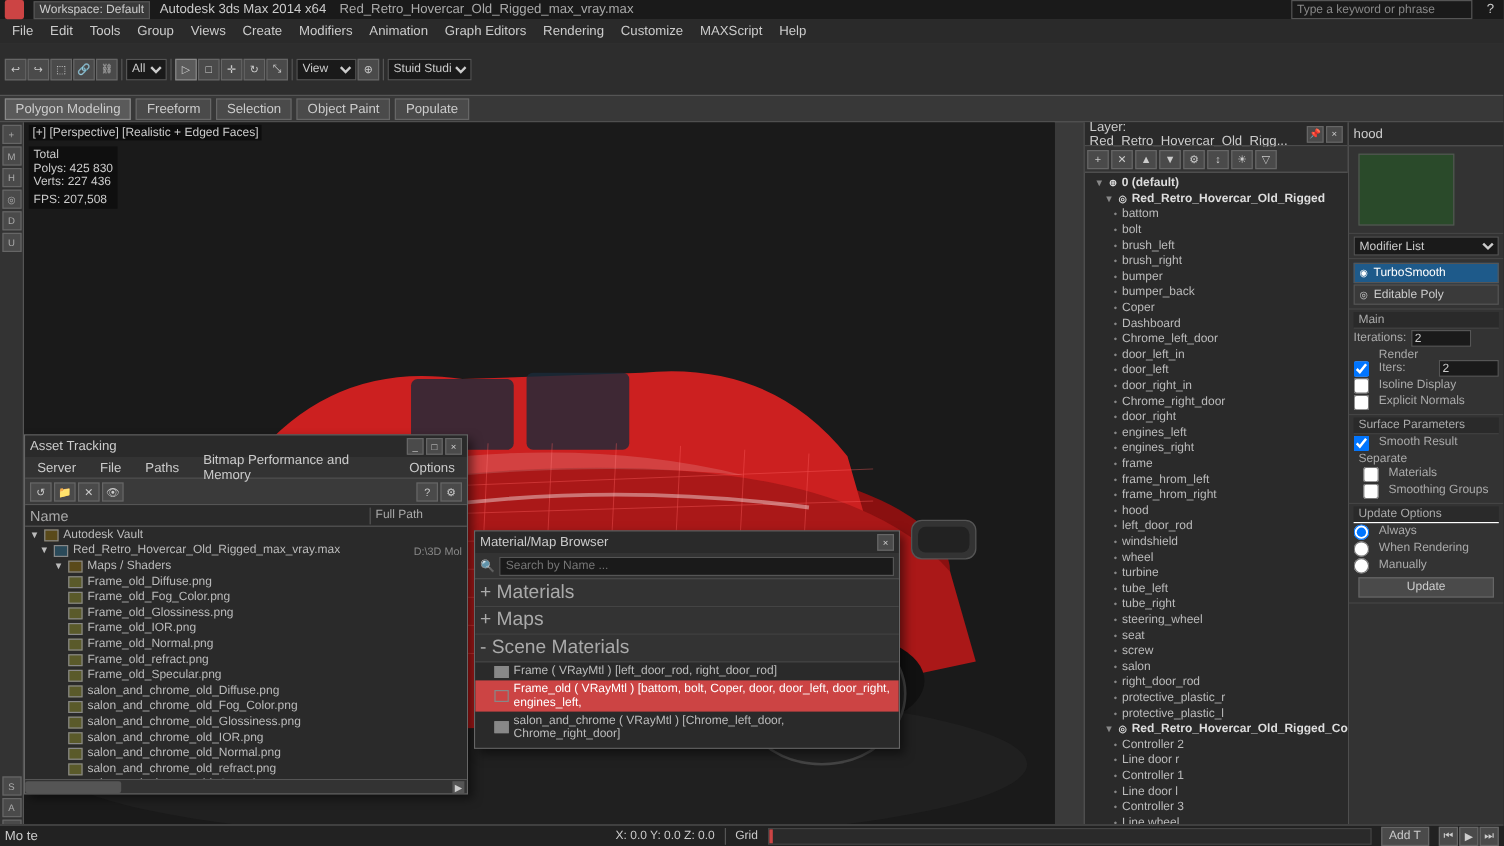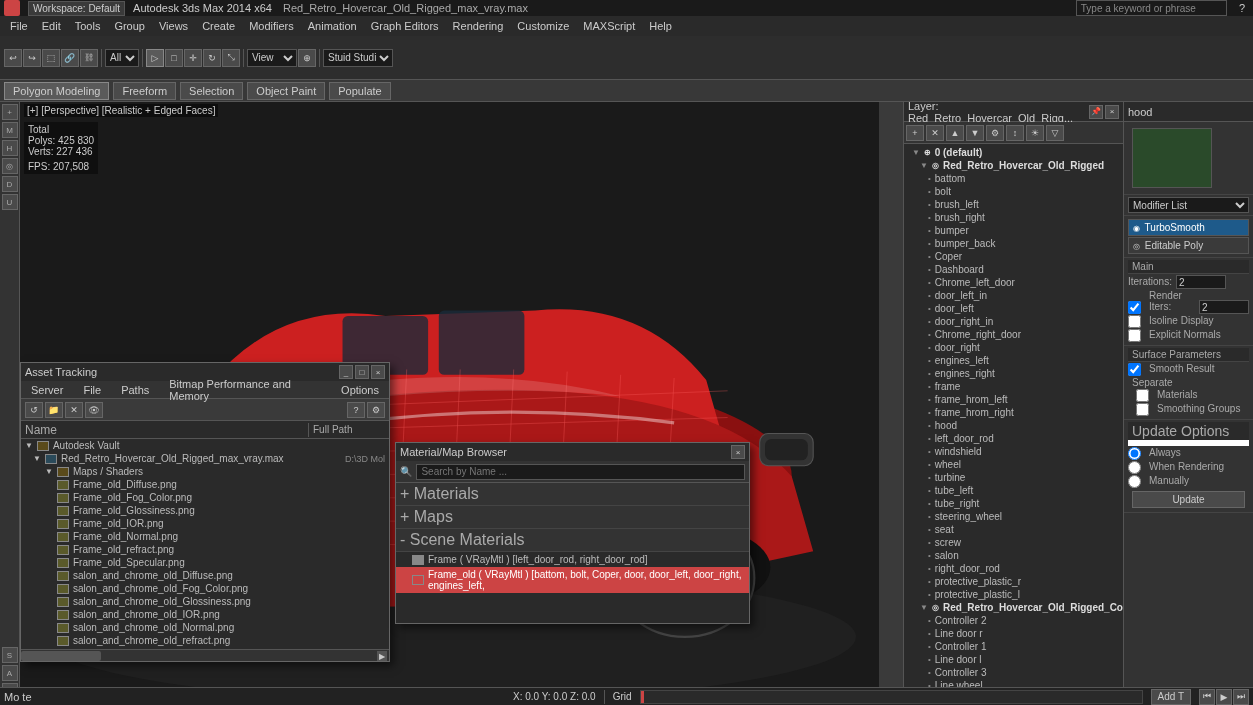--- a/index.html
+++ b/index.html
@@ -454,20 +454,24 @@
         <div class="mat-section-header">- Scene Materials</div>
 
         <div class="mat-item">
           <div class="mat-color-swatch" style="background:#888;"></div>
           <span>Frame ( VRayMtl ) [left_door_rod, right_door_rod]</span>
         </div>
         <div class="mat-item selected">
           <div class="mat-color-swatch" style="background:#c44;"></div>
           <span>Frame_old ( VRayMtl ) [battom, bolt, Coper, door, door_left, door_right, engines_left,</span>
         </div>
+        <div class="mat-item">
+          <div class="mat-color-swatch" style="background:#888;"></div>
+          <span>salon_and_chrome ( VRayMtl ) [Chrome_left_door, Chrome_right_door]</span>
+        </div>
       </div>
     </div>
   </div>
 
   <div id="right-panel">
     <div id="layer-panel-header">
       <span class="panel-title">Layer: Red_Retro_Hovercar_Old_Rigg...</span>
       <div style="display:flex;gap:2px;">
         <div class="win-btn">📌</div>
         <div class="win-btn">×</div>
@@ -724,21 +728,21 @@
         <input type="checkbox" class="mod-checkbox" style="">
         <span class="mod-label">Materials</span>
       </div>
       <div class="mod-row" style="padding-left:8px;">
         <input type="checkbox" class="mod-checkbox" style="">
         <span class="mod-label">Smoothing Groups</span>
       </div>
     </div>
 
     <div class="mod-section">
-      <div style="background:#2a2a2a;padding:1px 4px;font-size:14px;color:#aaa;cursor:pointer;border-bottom:6px solid #ffffff;">Update Options</div>
+      <div style="background:#2a2a2a;padding:1px 4px;font-size:10px;color:#aaa;cursor:pointer;border-bottom:1px solid #ffffff;">Update Options</div>
       <div class="mod-row">
         <input type="radio" name="update" class="mod-checkbox" checked="" style="">
         <span class="mod-label">Always</span>
       </div>
       <div class="mod-row">
         <input type="radio" name="update" class="mod-checkbox" style="">
         <span class="mod-label">When Rendering</span>
       </div>
       <div class="mod-row">
         <input type="radio" name="update" class="mod-checkbox" style="">

